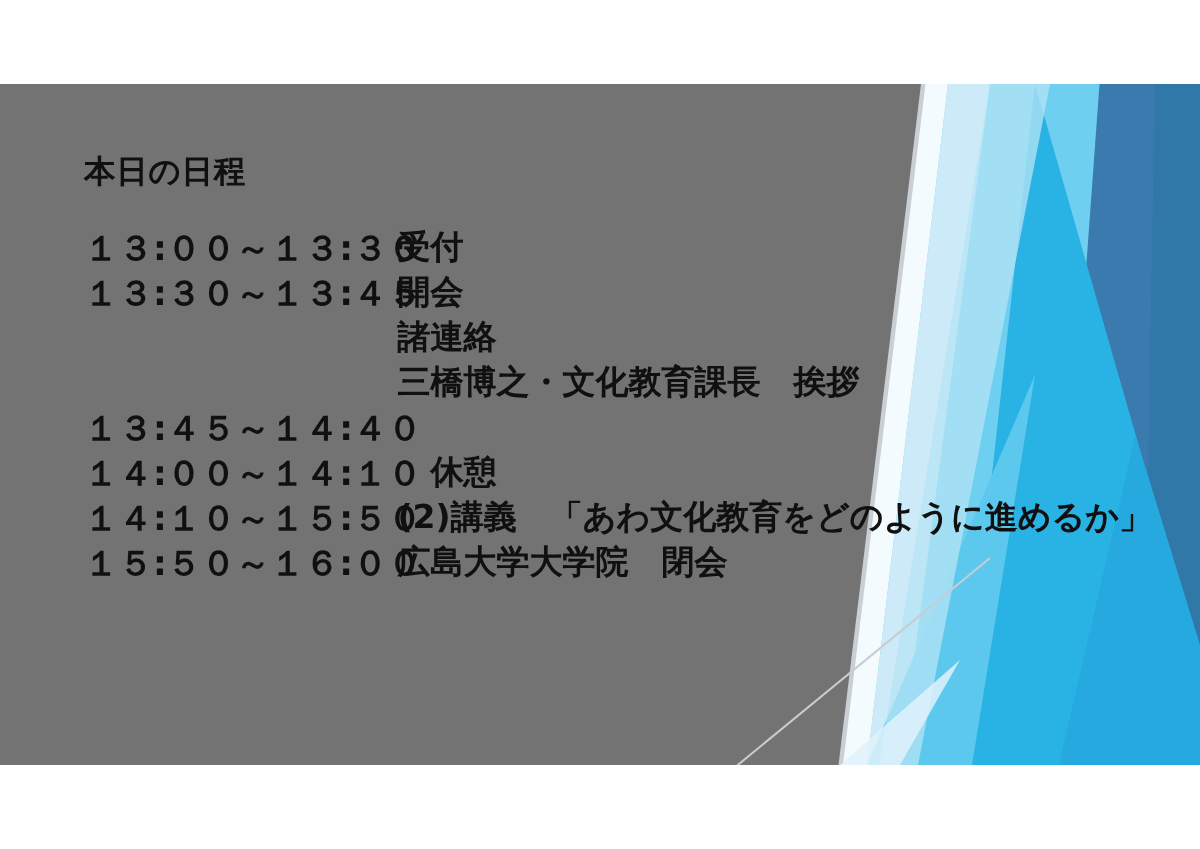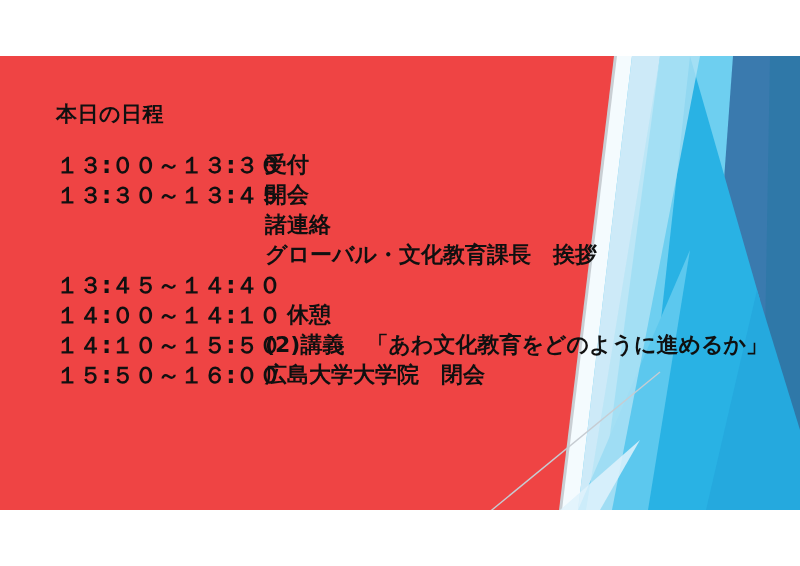--- a/index.html
+++ b/index.html
@@ -8,21 +8,21 @@
     padding: 0;
     background: #ffffff;
   }
   body {
     font-family: "DejaVu Sans", "Liberation Sans", sans-serif;
   }
   #slide {
     position: relative;
     width: 800px;
     height: 566px;
-    background: #ef4444;
+    background: #737373;
     overflow: hidden;
   }
   
   #ribbon {
     position: absolute;
     left: 0;
     top: 0;
     width: 800px;
     height: 566px;
     pointer-events: none;
@@ -127,21 +127,21 @@
       <div class="row">
         <span class="time">１３:３０～１３:４５</span>
         <span class="desc indent1">開会</span>
       </div>
       <div class="row">
         <span class="time"></span>
         <span class="desc indent1">諸連絡</span>
       </div>
       <div class="row">
         <span class="time"></span>
-        <span class="desc indent1">グローバル・文化教育課長　挨拶</span>
+        <span class="desc indent1">三橋博之・文化教育課長　挨拶</span>
       </div>
       <div class="row">
         <span class="time">１３:４５～１４:４０</span>
       </div>
       <div class="row">
         <span class="time">１４:００～１４:１０</span>
         <span class="desc indent1">　休憩</span>
       </div>
       <div class="row">
         <span class="time">１４:１０～１５:５０</span>

